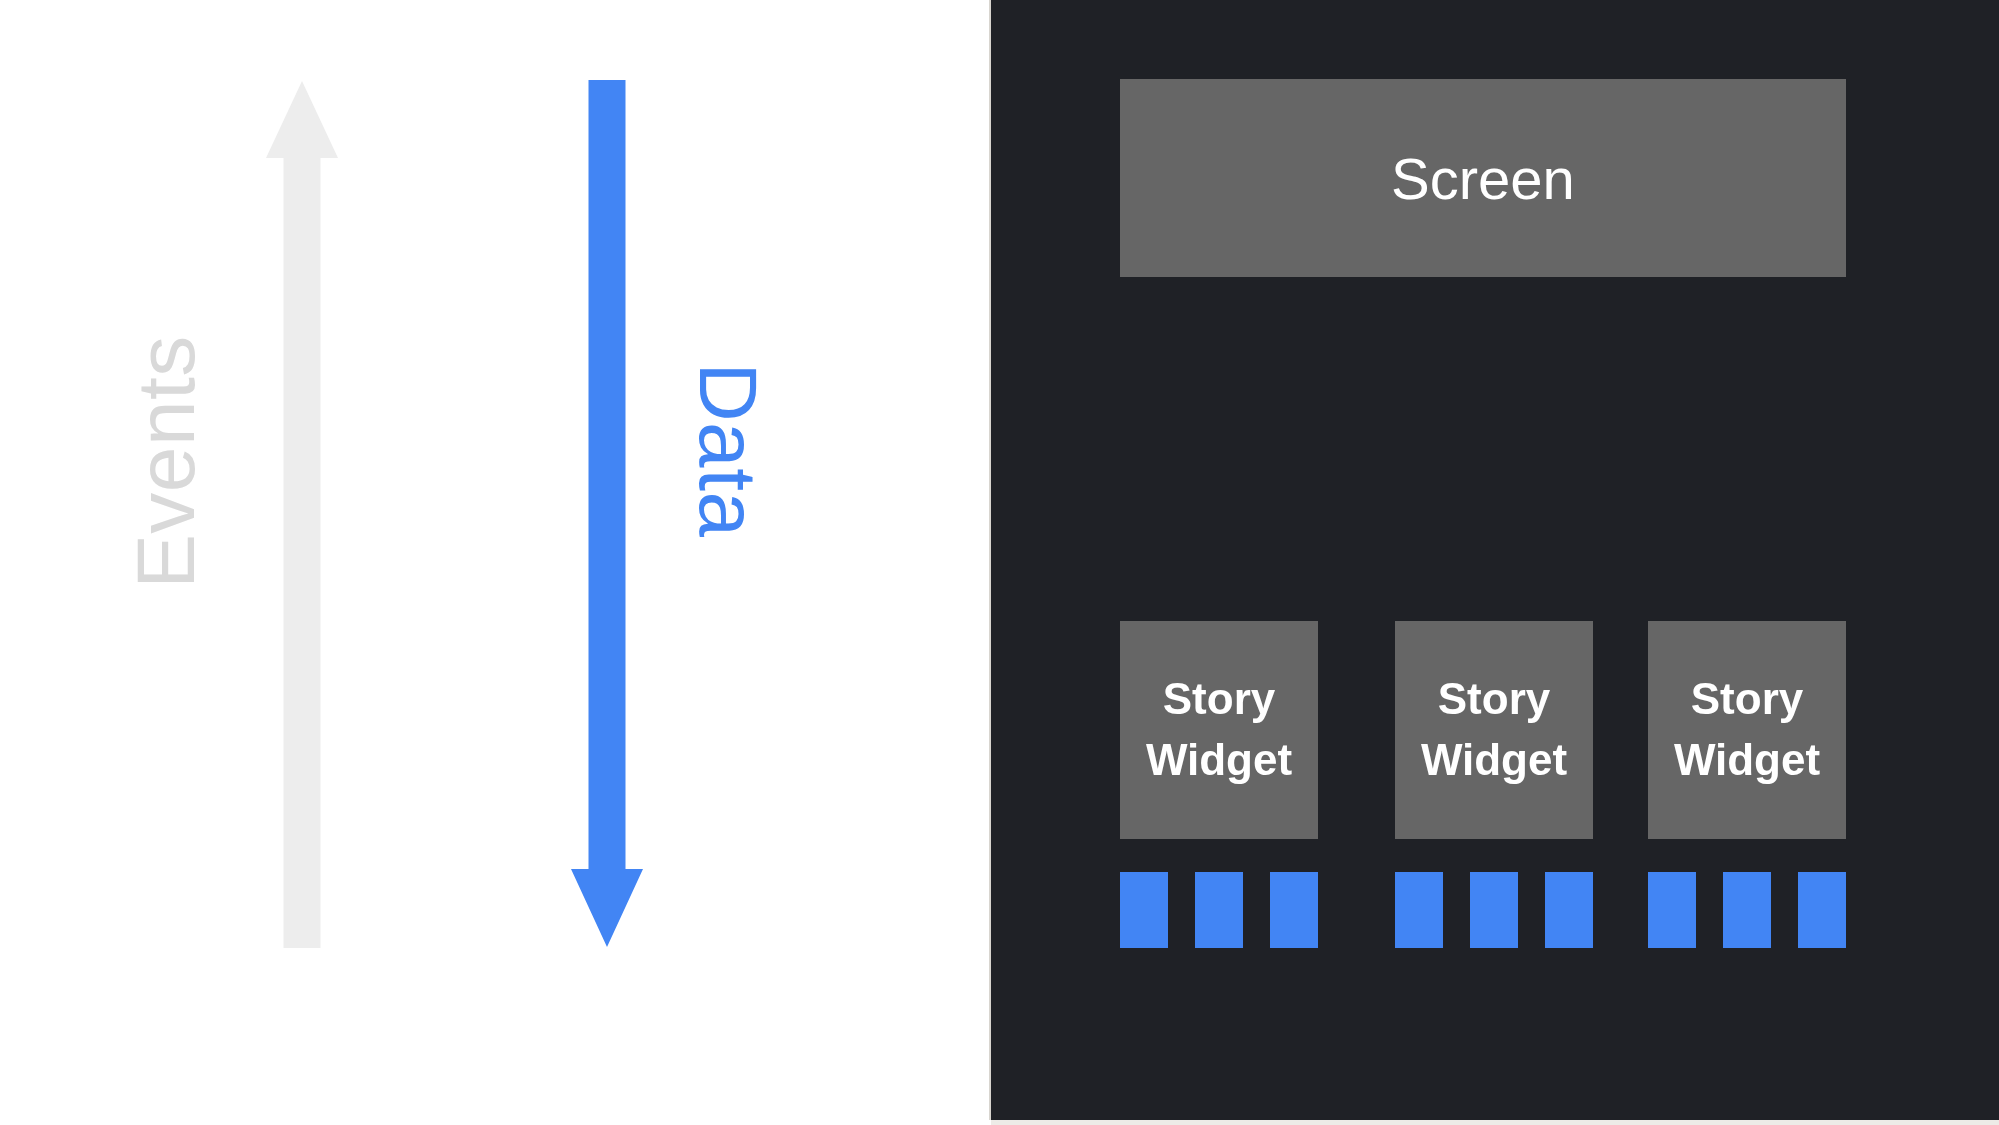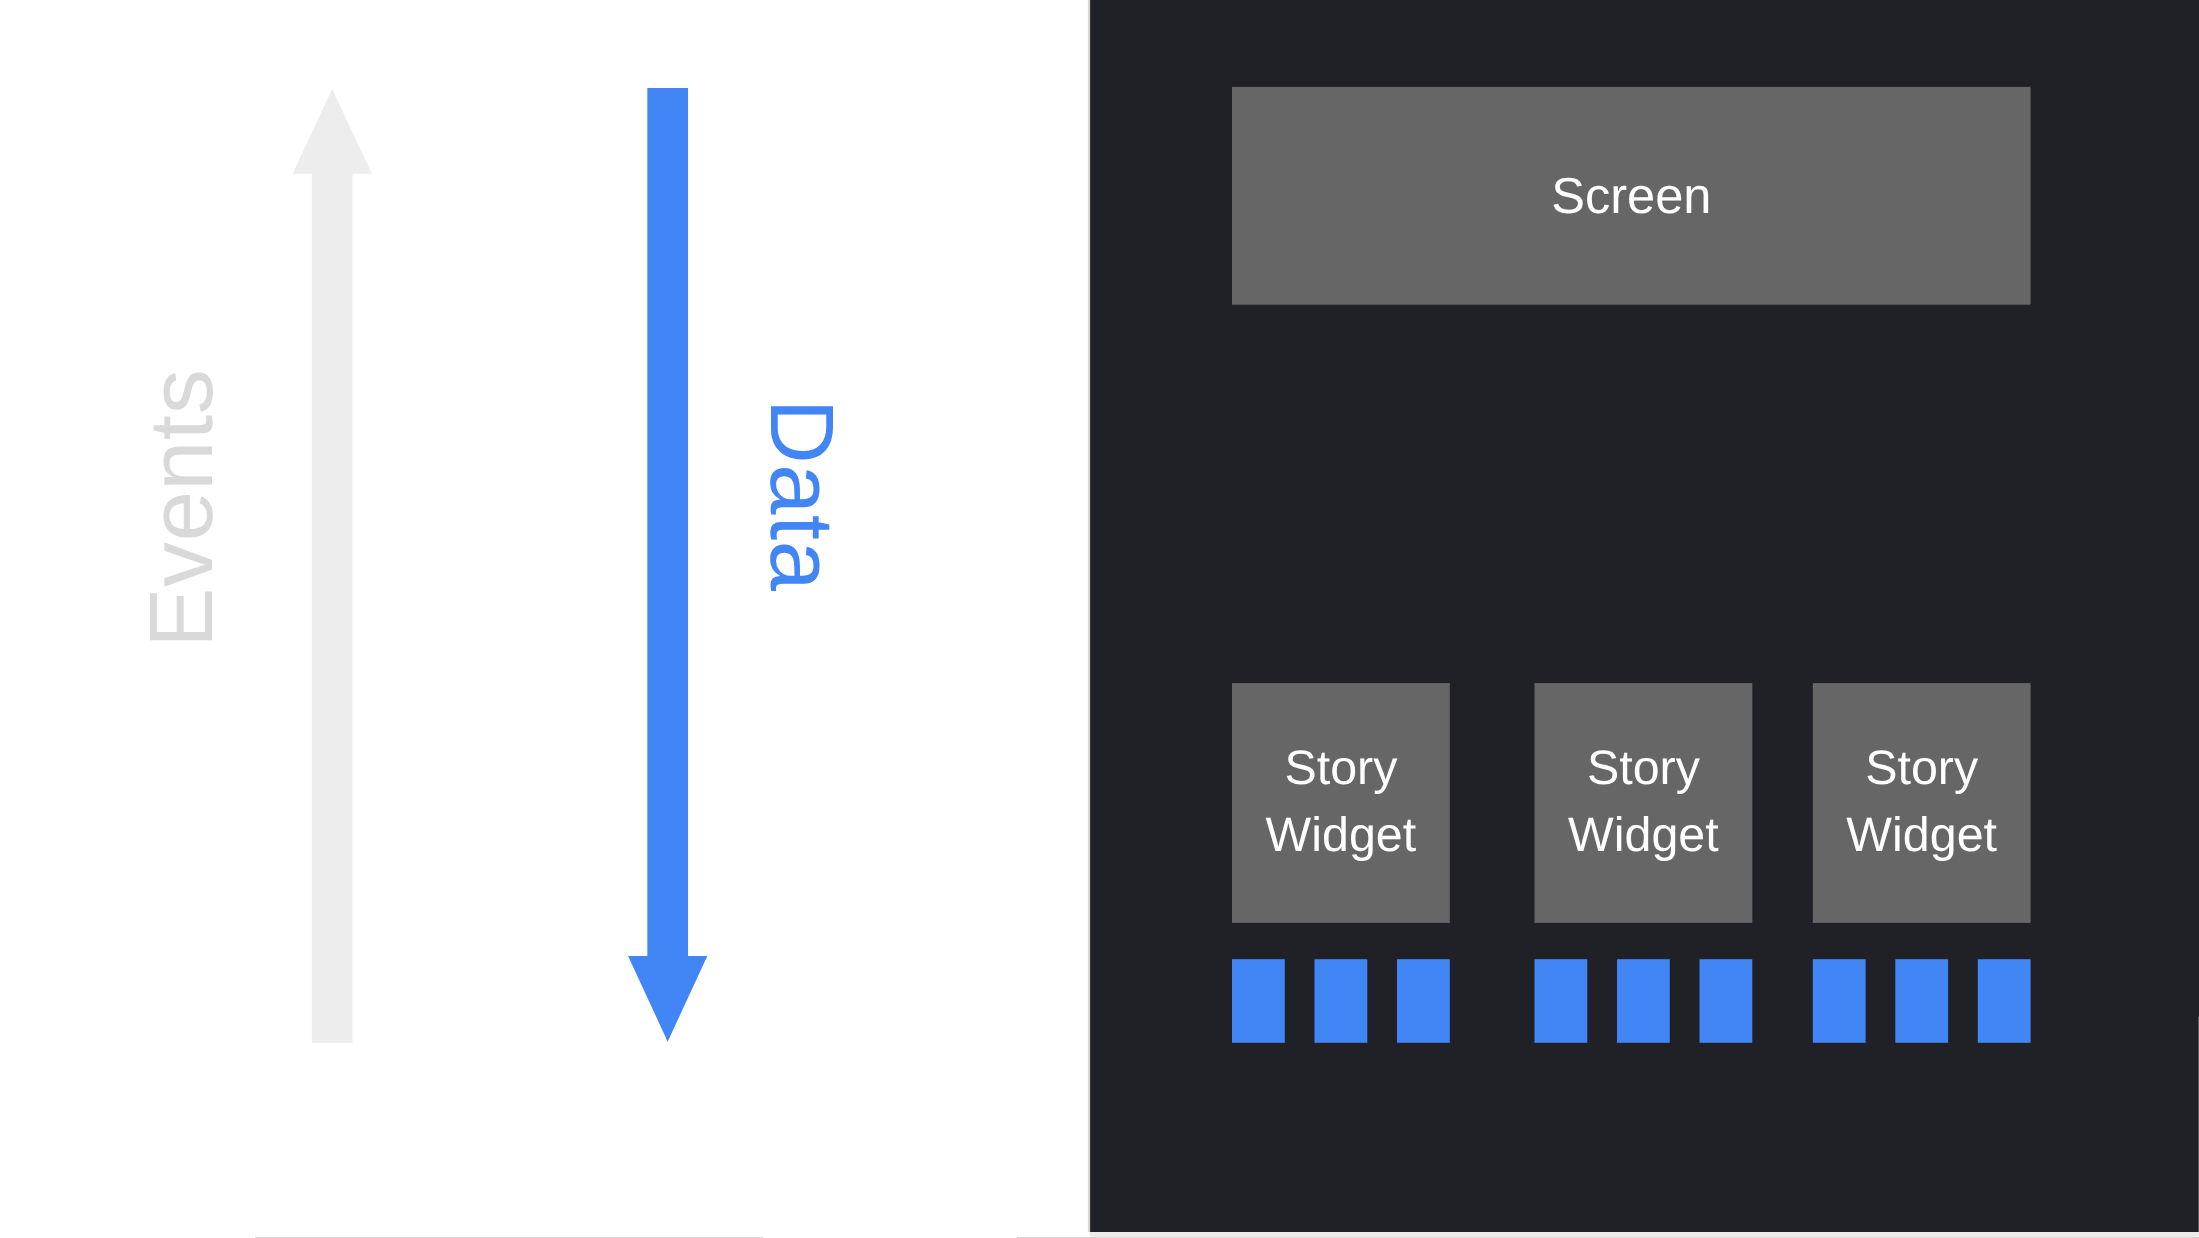--- a/index.html
+++ b/index.html
@@ -74,34 +74,34 @@
     background: var(--box-gray, #666666);
     color: #ffffff;
     display: flex;
     align-items: center;
     justify-content: center;
     text-align: center;
   }
   #screen-box {
     left: 129px; top: 79px;
     width: 726px; height: 198px;
-    font-size: 46px;
+    font-size: 58px;
   }
   #newsfeed-box {
     left: 129px; top: 342px;
     width: 726px; height: 214px;
     font-size: 50px;
   }
   .story-box {
     top: 621px;
     width: 198px; height: 218px;
     font-size: 44px;
     line-height: 1.38;
   }
-  .story-box .story-box-label { width: 160px; }
+  .story-box .story-box-label { width: 160px; font-weight: bold; }
   #story-box-0 { left: 129px; }
   #story-box-1 { left: 404px; }
   #story-box-2 { left: 657px; }
 
   .square-group {
     position: absolute;
     top: 872px;
     width: 198px; height: 76px;
     display: flex;
     justify-content: space-between;

